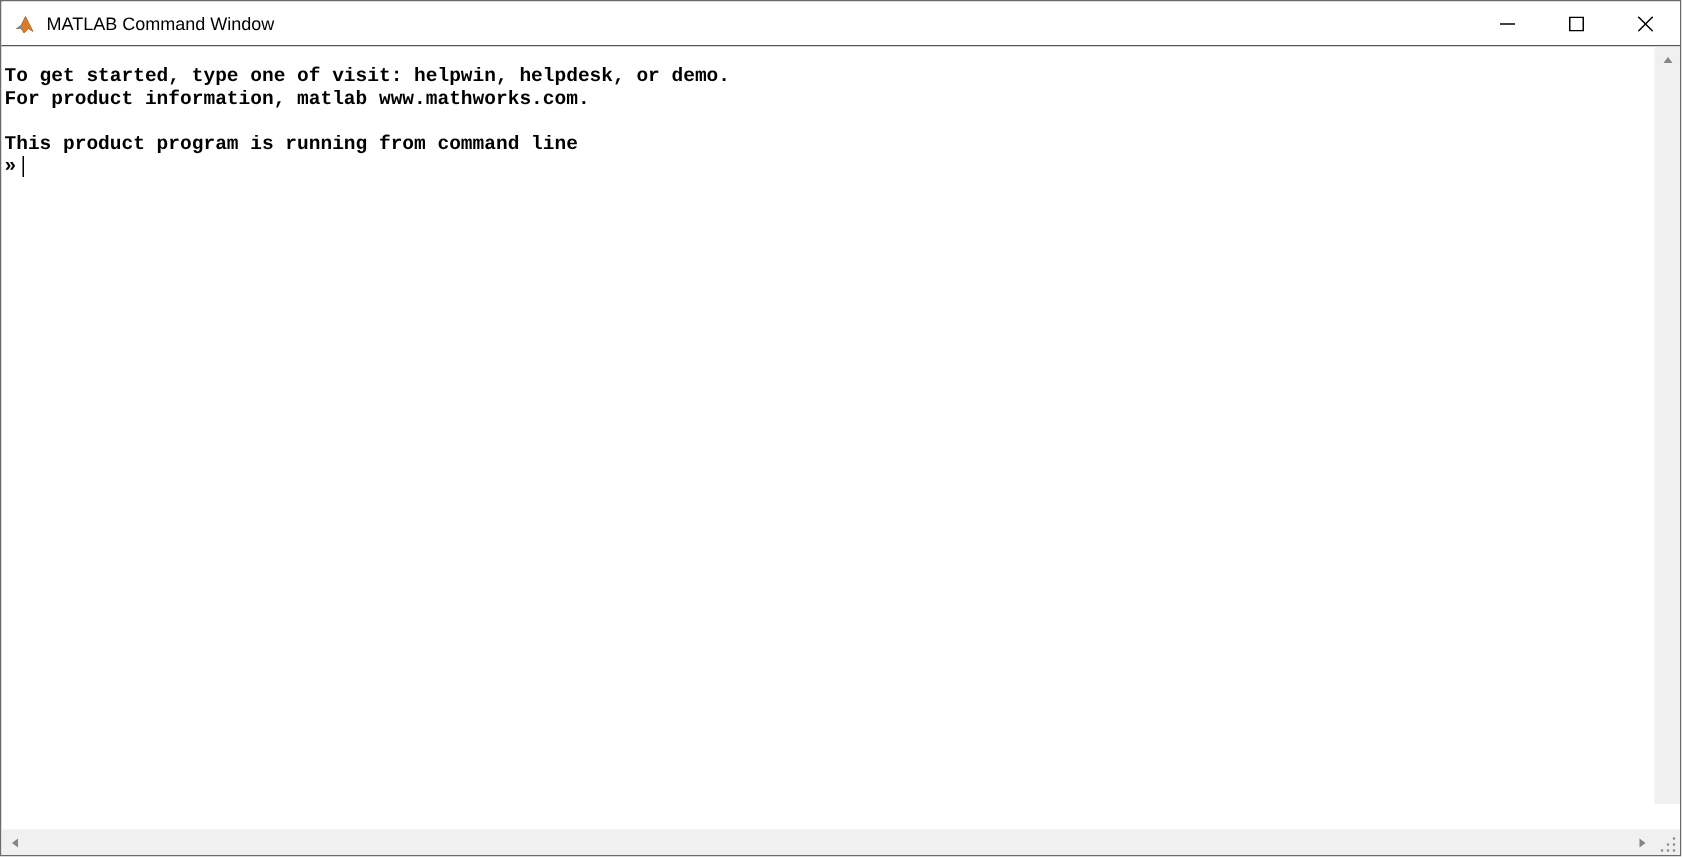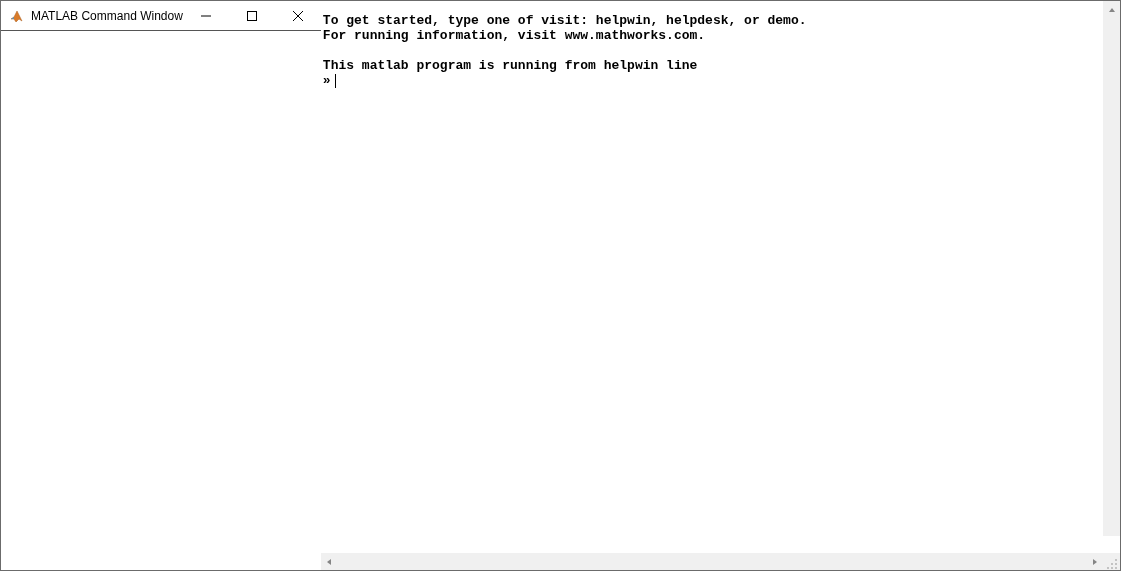--- a/index.html
+++ b/index.html
@@ -12,21 +12,21 @@
       background: #ffffff;
       width: 1121px;
       height: 571px;
       overflow: hidden;
     }
     .window {
       width: 100%;
       height: 100%;
       border: 1px solid #6b6b6b;
       display: flex;
-      flex-direction: row;
+      flex-direction: column;
       background: #ffffff;
     }
     .titlebar {
       height: 30px;
       background: #ffffff;
       display: flex;
       align-items: center;
       border-bottom: 1px solid #555555;
       padding-left: 8px;
     }
@@ -196,23 +196,23 @@
             <line x1="0" y1="0" x2="10" y2="10" stroke="#000" stroke-width="1"></line>
             <line x1="10" y1="0" x2="0" y2="10" stroke="#000" stroke-width="1"></line>
           </svg>
       </button>
     </div>
   </div>
 
   <div class="content-area">
     <div class="console-wrapper">
       <div class="console"><span>To get started, type one of visit: helpwin, helpdesk, or demo.</span>
-<span>For running information, visit www.mathworks.com.</span>
+<span>For product information, matlab www.mathworks.com.</span>
 <span></span>
-<span>This matlab program is running from helpwin line</span>
+<span>This product program is running from command line</span>
 <span class="prompt-line"><span class="prompt-symbol">»</span><span class="cursor"></span></span></div>
 
       <div class="vscroll">
         <div class="arrow">
           <svg viewBox="0 0 8 8" width="8" height="8">
               <path d="M4 2 L7 6 L1 6 Z" fill="#858585"></path>
             </svg>
         </div>
       </div>
     </div>

